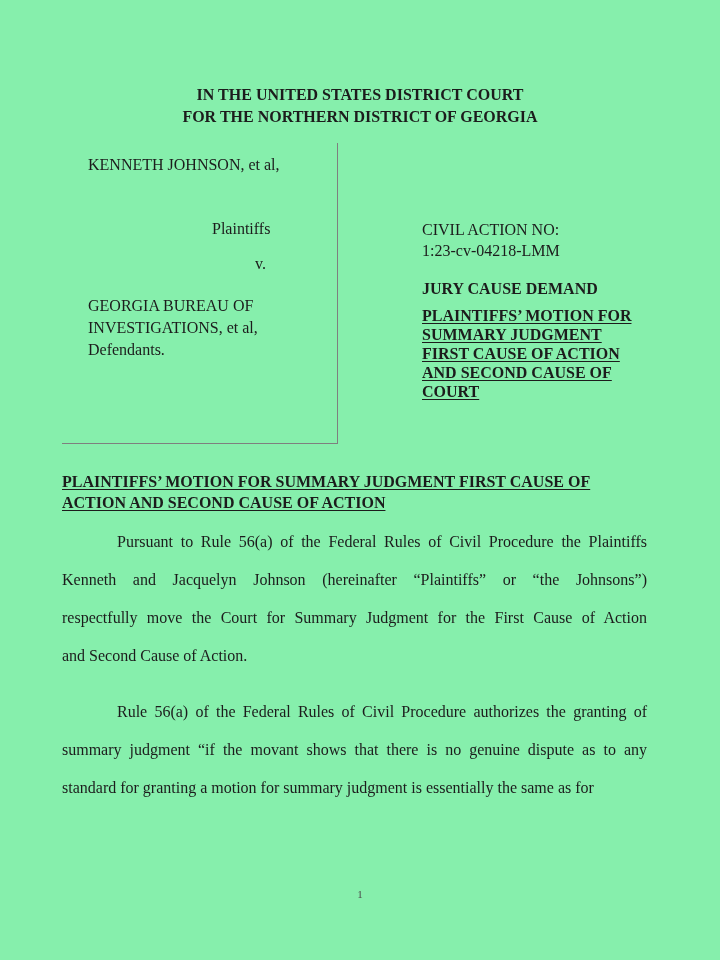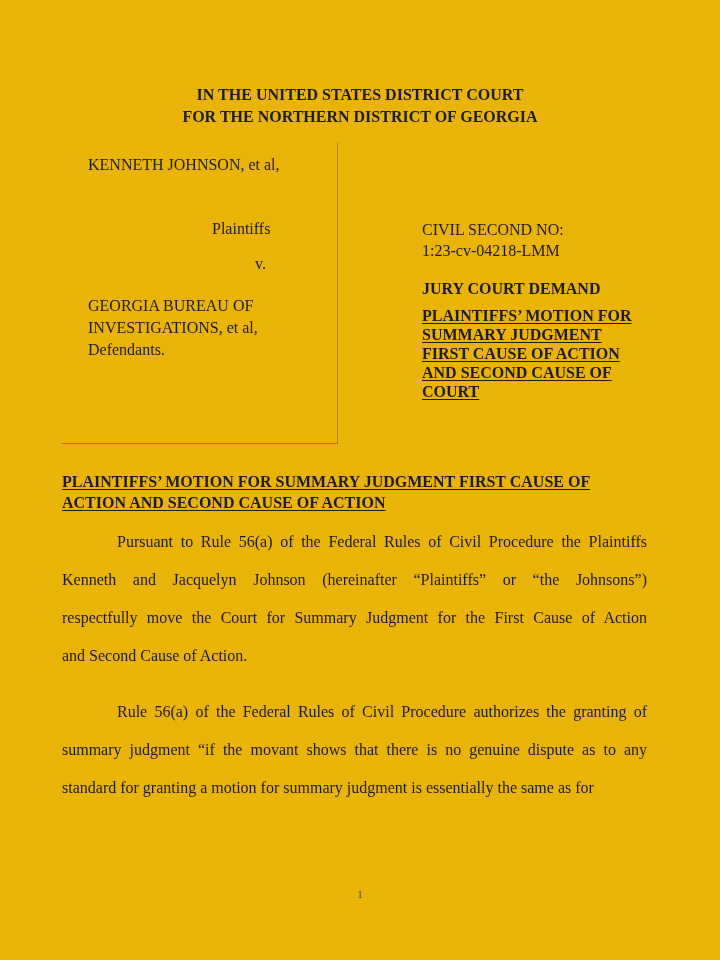--- a/index.html
+++ b/index.html
@@ -1,20 +1,20 @@
 <!DOCTYPE html>
 <html><head>
 <meta charset="utf-8">
 <style>
   html, body { margin: 0; padding: 0; background: #e8e8e8; }
   .page {
     position: relative;
     width: 720px;
     height: 960px;
-    background: #eab308;
+    background: #86efac;
     margin: 0 auto;
     font-family: "Liberation Serif", "DejaVu Serif", serif;
     color: #1c1c1c;
     overflow: hidden;
   }
   .court-header {
     position: absolute;
     top: 84px; left: 0;
     width: 720px;
     text-align: center;
@@ -95,24 +95,24 @@
     <div class="versus">v.</div>
 
     <div class="defendant-block">
       <div>GEORGIA BUREAU OF</div>
       <div>INVESTIGATIONS, et al,</div>
       <div>Defendants.</div>
     </div>
 
     <div class="caption-right">
       <div class="civil-action">
-        <div>CIVIL SECOND NO:</div>
+        <div>CIVIL ACTION NO:</div>
         <div>1:23-cv-04218-LMM</div>
       </div>
-      <div class="jury-demand">JURY COURT DEMAND</div>
+      <div class="jury-demand">JURY CAUSE DEMAND</div>
       <div class="motion-title-block">
         <div><span class="u">PLAINTIFFS’ MOTION FOR</span></div>
         <div><span class="u">SUMMARY JUDGMENT</span></div>
         <div><span class="u">FIRST CAUSE OF ACTION</span></div>
         <div><span class="u">AND SECOND CAUSE OF</span></div>
         <div><span class="u">COURT</span></div>
       </div>
     </div>
   </div>
 

